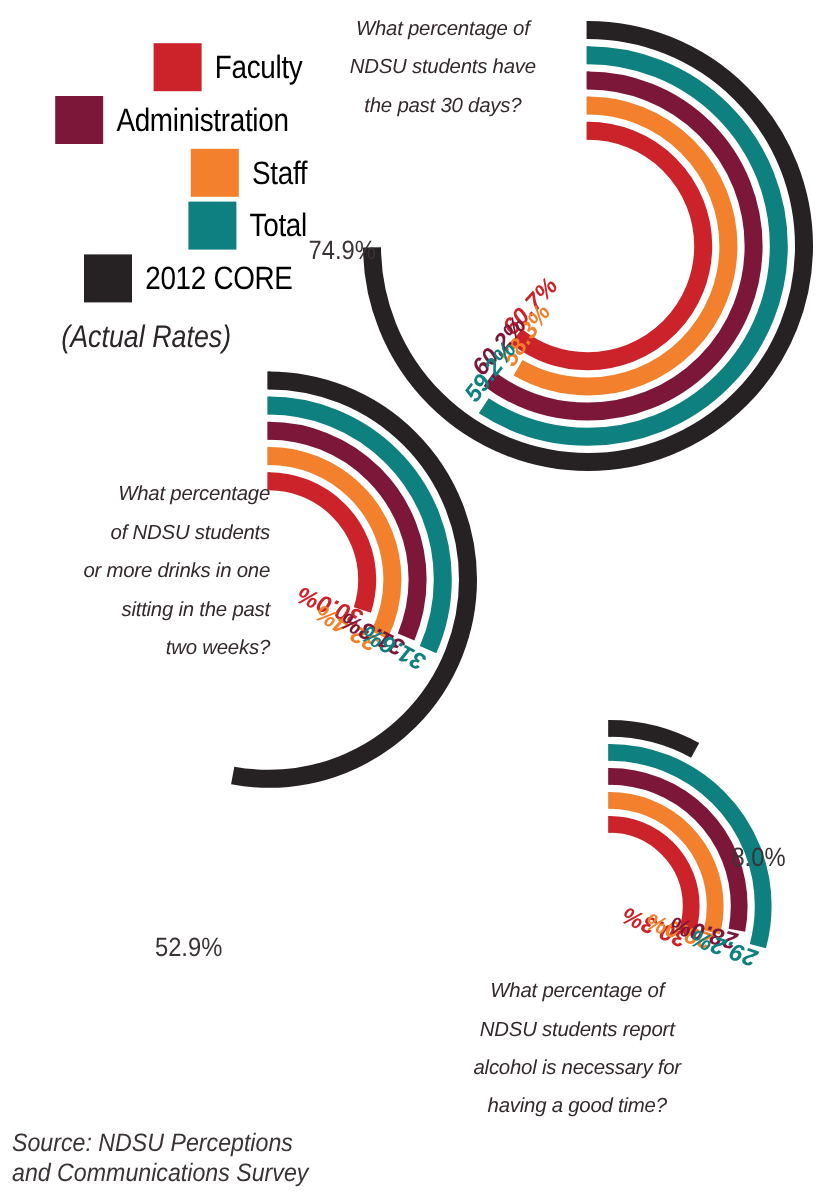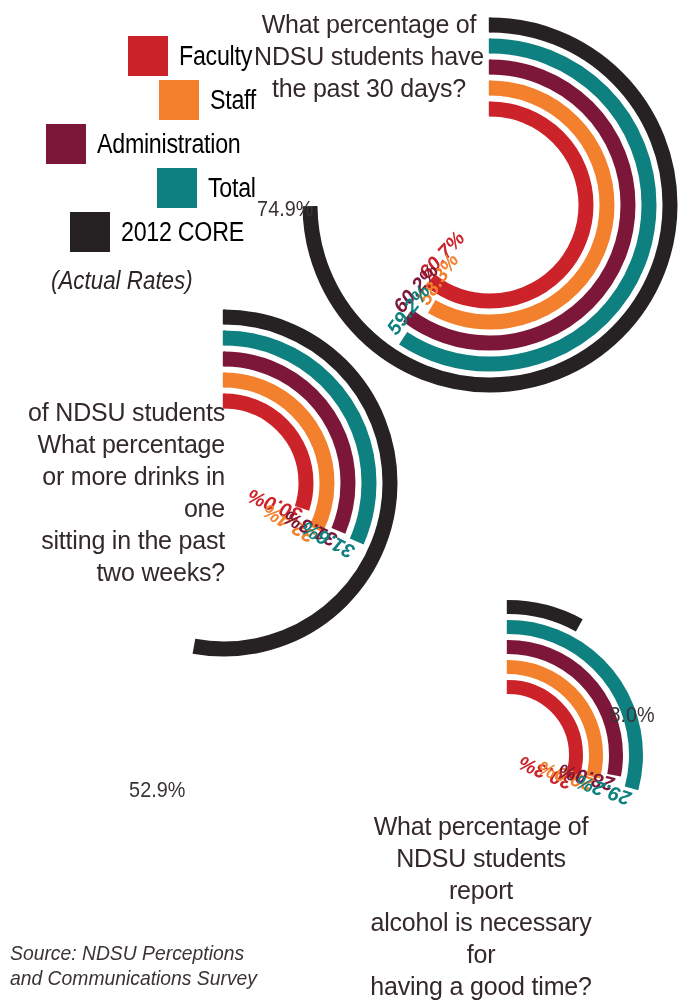--- a/index.html
+++ b/index.html
@@ -57,22 +57,23 @@
     color: #2b2527;
     font-family: "Liberation Sans Narrow", "Liberation Sans", sans-serif;
     transform: scaleX(0.86);
     transform-origin: left center;
     white-space: nowrap;
   }
 
   
   .question {
     position: absolute;
-    font-size: 25px;
+    font-size: 17px;
     line-height: 32px;
+    font-style: italic;
     color: #33292c;
     font-family: "Liberation Sans Narrow", "Liberation Sans", sans-serif;
     letter-spacing: -0.2px;
   }
   #q1 { left: 248px; top: 8px;  width: 242px; text-align: center; }
   #q2 { left: 10px;  top: 396px; width: 215px; text-align: right; }
   #q3 { left: 362px; top: 810px; width: 238px; text-align: center; }
 
   
   .core-label {
@@ -164,46 +165,46 @@
         <text x="630.68" y="798.01" class="arcval" fill="#0f8080" text-anchor="start" dominant-baseline="middle" transform="rotate(199.32 630.68 798.01)">29.2%</text>
       </g>
     </svg>
 
   <div id="legend">
     <div class="legend-row">
       <div class="legend-swatch" style="background: rgb(204, 34, 41);"></div>
       <div class="legend-label">Faculty</div>
     </div>
     <div class="legend-row">
+      <div class="legend-swatch" style="background: rgb(125, 23, 57);"></div>
+      <div class="legend-label">Administration</div>
+    </div>
+    <div class="legend-row">
       <div class="legend-swatch" style="background: rgb(242, 128, 44);"></div>
       <div class="legend-label">Staff</div>
-    </div>
-    <div class="legend-row">
-      <div class="legend-swatch" style="background: rgb(125, 23, 57);"></div>
-      <div class="legend-label">Administration</div>
     </div>
     <div class="legend-row">
       <div class="legend-swatch" style="background: rgb(15, 128, 128);"></div>
       <div class="legend-label">Total</div>
     </div>
     <div class="legend-row">
       <div class="legend-swatch" style="background: rgb(38, 33, 34);"></div>
       <div class="legend-label">2012 CORE</div>
     </div>
   </div>
   <div class="legend-sub">(Actual Rates)</div>
 
   <div class="question" id="q1">
       <div>What percentage of</div>
       <div>NDSU students have</div>
       <div>the past 30 days?</div>
     </div>
   <div class="question" id="q2">
+      <div>What percentage</div>
       <div>of NDSU students</div>
-      <div>What percentage</div>
       <div>or more drinks in one</div>
       <div>sitting in the past</div>
       <div>two weeks?</div>
     </div>
   <div class="question" id="q3">
       <div>What percentage of</div>
       <div>NDSU students report</div>
       <div>alcohol is necessary for</div>
       <div>having a good time?</div>
     </div>

